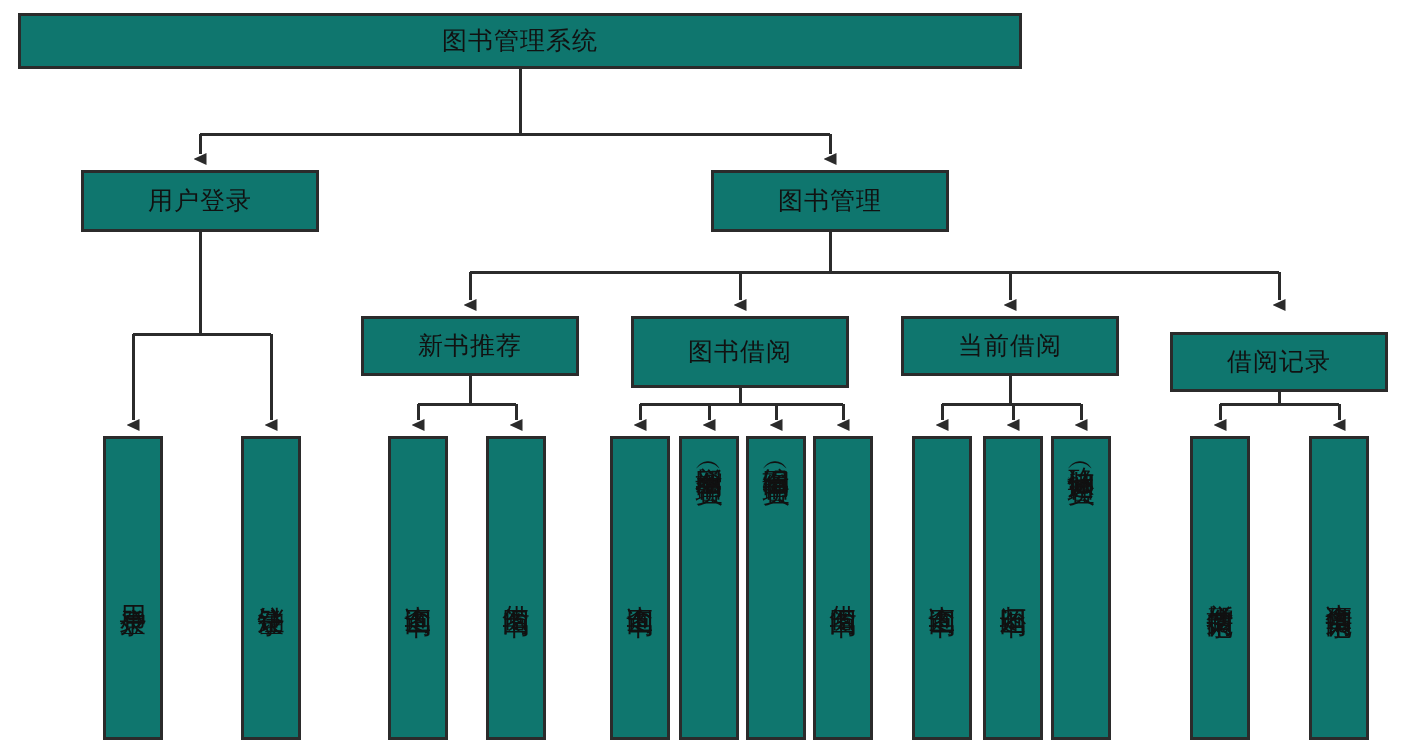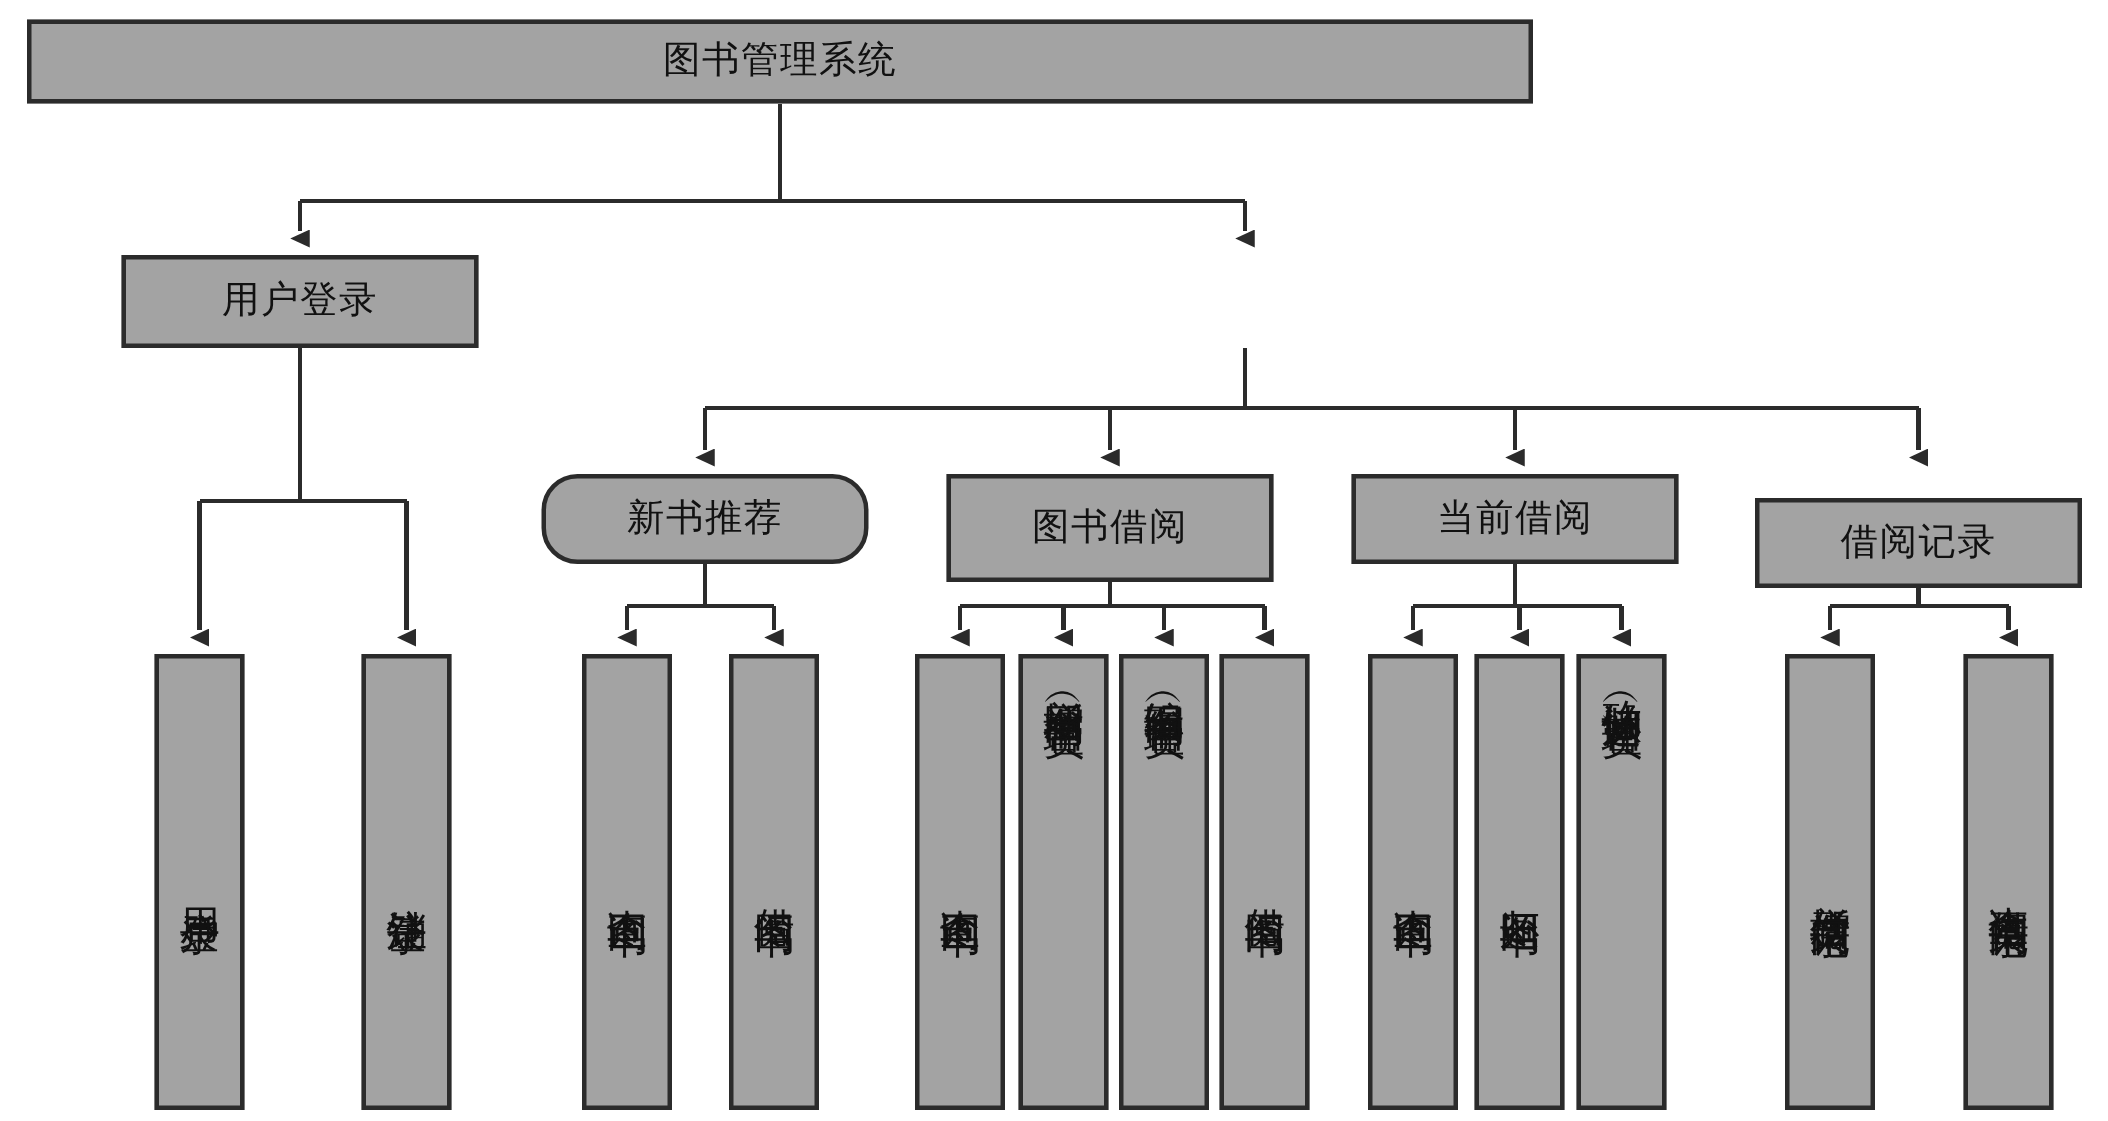--- a/index.html
+++ b/index.html
@@ -22,21 +22,21 @@
     left: 0;
     top: 0;
     width: 1405px;
     height: 747px;
     pointer-events: none;
   }
   .node {
     position: absolute;
     box-sizing: border-box;
     border: 3px solid #2b2b2b;
-    background: #a3a3a3;
+    background: #0f766e;
     display: flex;
     align-items: center;
     justify-content: center;
     color: #111111;
   }
   .node.horiz .label {
     font-size: 25px;
     line-height: 1.1;
     letter-spacing: 1px;
     white-space: nowrap;
@@ -125,22 +125,25 @@
     </g>
   </svg>
 
   <div class="node horiz" style="left:18px; top:13px; width:1004px; height:56px;">
     <span class="label">图书管理系统</span>
   </div>
 
   <div class="node horiz" style="left:81px; top:170px; width:238px; height:62px;">
     <span class="label">用户登录</span>
   </div>
+  <div class="node horiz" style="left:711px; top:170px; width:238px; height:62px;">
+    <span class="label">图书管理</span>
+  </div>
 
-  <div class="node horiz" style="left:361px; top:316px; width:218px; height:60px;border-radius:24px;">
+  <div class="node horiz" style="left:361px; top:316px; width:218px; height:60px;">
     <span class="label">新书推荐</span>
   </div>
   <div class="node horiz" style="left:631px; top:316px; width:218px; height:72px;text-align:center;">
     <span class="label">图书借阅</span>
   </div>
   <div class="node horiz" style="left:901px; top:316px; width:218px; height:60px;text-align:center;">
     <span class="label">当前借阅</span>
   </div>
   <div class="node horiz" style="left:1170px; top:332px; width:218px; height:60px;">
     <span class="label">借阅记录</span>

